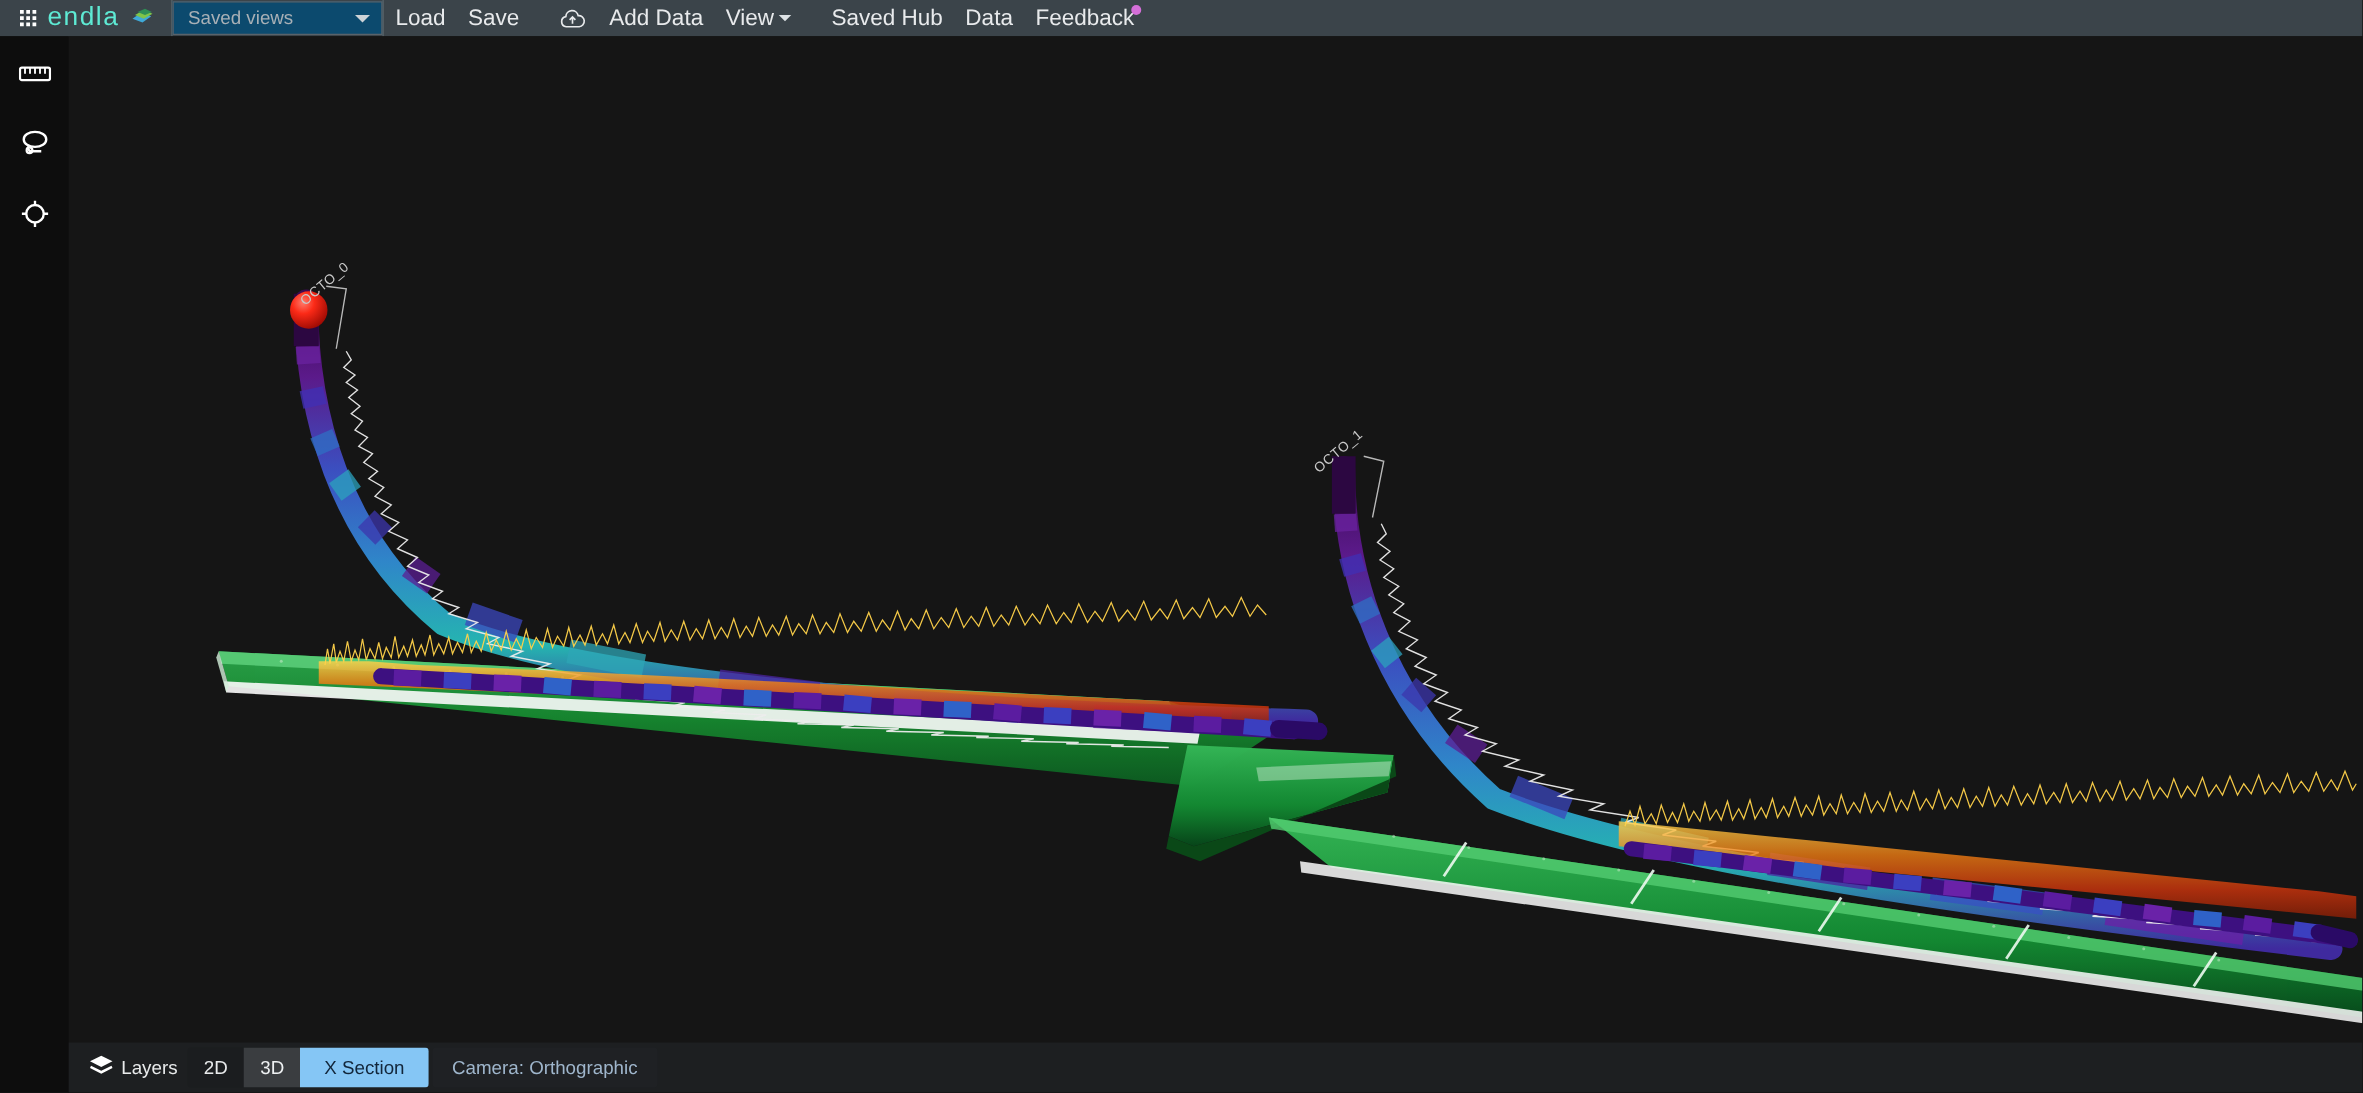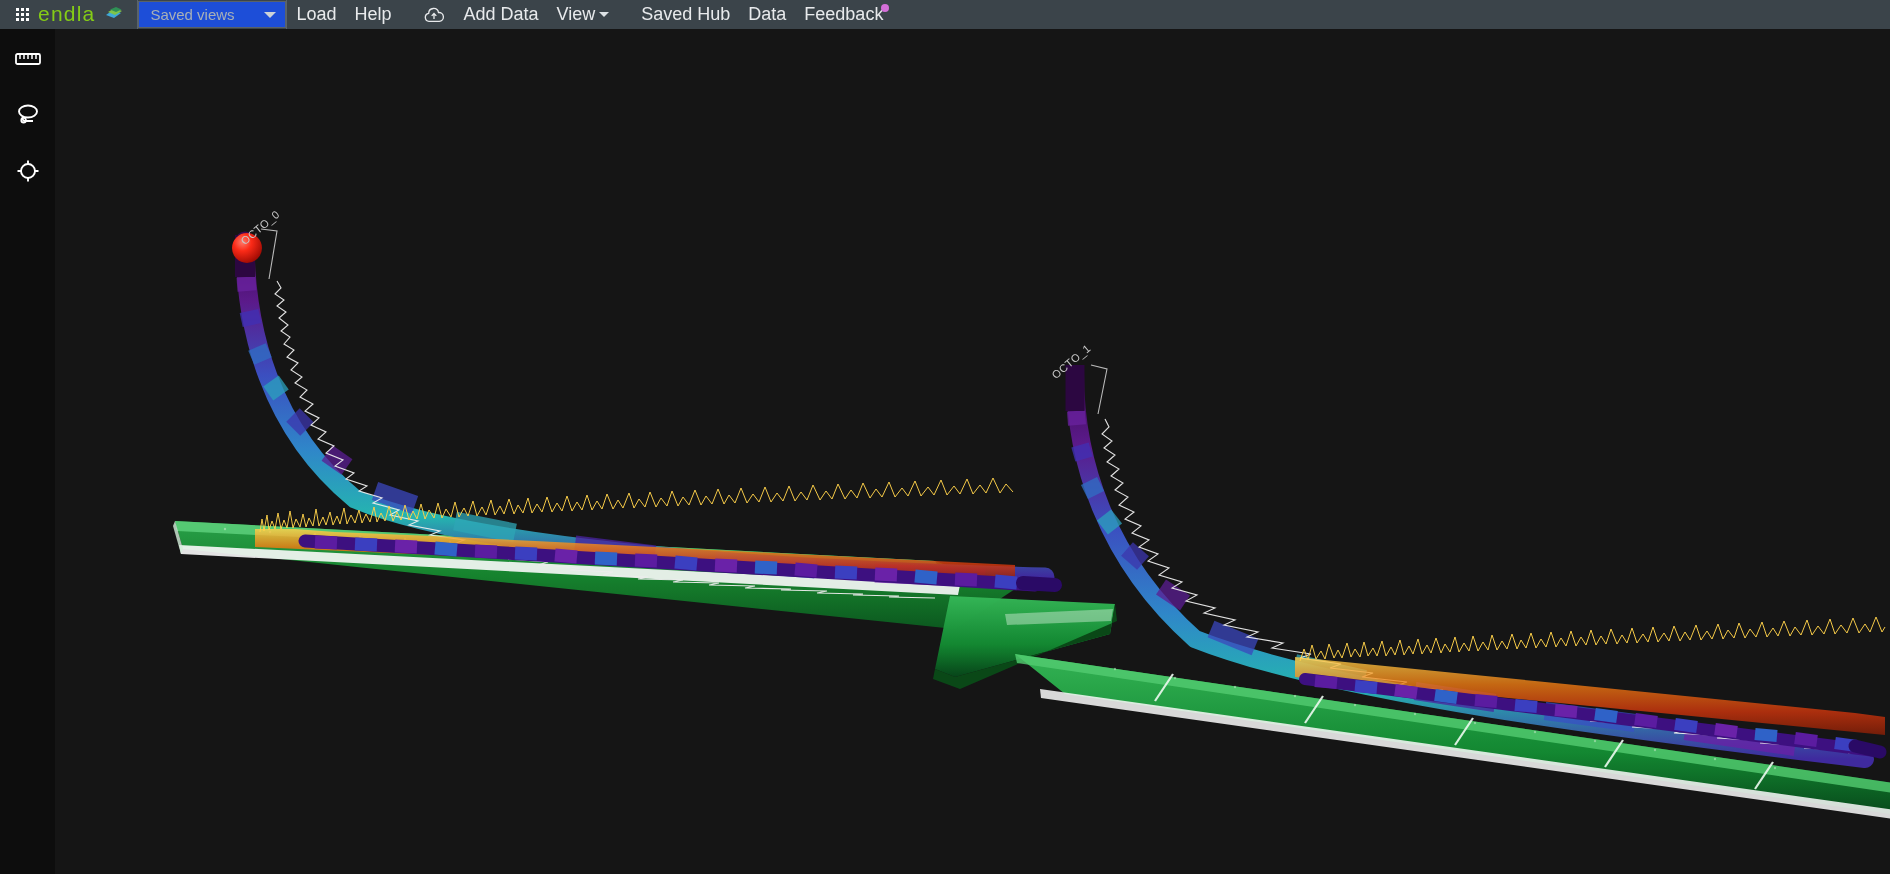--- a/index.html
+++ b/index.html
@@ -19,31 +19,31 @@
     display: flex; align-items: center;
     color: #e8eaec; font-size: 15px; white-space: nowrap;
   }
   .tb-logo {
     display: flex; align-items: center; gap: 9px;
     padding: 0 14px 0 16px; height: 29px;
   }
   .grid-icon { display: grid; grid-template-columns: repeat(3,3px); grid-gap: 2px; }
   .grid-icon i { width:3px; height:3px; background:#ffffff; display:block; }
   .brand-text {
-    font-size: 21px; letter-spacing: 1.2px; color: #84cc16;
+    font-size: 21px; letter-spacing: 1.2px; color: #5eead4;
     font-weight: 400; line-height: 1; position: relative; top:-1px;
   }
   .leaf-icon { width:19px; height:19px; position: relative; display:block; }
 
   .tb-sep { width:1px; height:29px; background:#5a646b; }
 
   .saved-views {
     display:flex; align-items:center; justify-content:space-between;
-    width: 148px; height: 27px; margin: 0 0 0 0;
-    border: 1px solid #596269; background: #1d4ed8;
+    width: 168px; height: 27px; margin: 0 0 0 0;
+    border: 1px solid #596269; background: #0c4a6e;
     padding: 0 9px 0 11px; color:#a8b0b6; font-size:15px;
   }
   .caret { width:0;height:0;border-left:6px solid transparent;border-right:6px solid transparent;border-top:6px solid #cdd3d7; }
 
   .tb-item { padding: 0 9px; height:29px; display:flex; align-items:center; color:#e8eaec; font-size:18px; }
   .tb-item.gapleft { margin-left: 14px; }
   .tb-item.withicon { gap:18px; }
   .tb-item .mini-caret { width:0;height:0;border-left:5px solid transparent;border-right:5px solid transparent;border-top:5px solid #dde2e5; margin-left:4px;}
   .cloud-icon { width:22px; height:16px; display:block; }
   .badge-dot {
@@ -134,21 +134,21 @@
     <div class="tb-sep"></div>
 
     <div class="saved-views">
       <span>Saved views</span>
       <span class="caret"></span>
     </div>
 
     <div class="tb-sep"></div>
 
     <div class="tb-item">Load</div>
-    <div class="tb-item">Help</div>
+    <div class="tb-item">Save</div>
 
     <div class="tb-item withicon gapleft">
       <span>
         <svg class="cloud-icon" viewBox="0 0 24 18">
           <path d="M6.4 16.2 A4.6 4.6 0 0 1 6 7.1 A5.6 5.6 0 0 1 17.1 6.2 A4.2 4.2 0 0 1 18 16.2 Z" fill="none" stroke="#e8eaec" stroke-width="1.5"></path>
           <path d="M12 13.6 L12 7.6 M9.4 10 L12 7.3 L14.6 10" fill="none" stroke="#e8eaec" stroke-width="1.5"></path>
         </svg>
       </span>
       <span>Add Data</span>
     </div>
@@ -467,14 +467,34 @@
           <path d="M1800 717 L1825 723" fill="none" stroke="#2a0a66" stroke-width="13" stroke-linecap="round"></path>
         </g>
       </svg>
 
       <div class="well-label" style="left:191px; top:206px; transform: rotate(-40deg);">OCTO_0</div>
 
       <div class="well-label" style="left:1002px; top:340px; transform: rotate(-40deg);">OCTO_1</div>
     </div>
   </div>
 
+  <div class="statusbar">
+
+    <div class="layers-btn">
+      <span>
+        <svg width="20" height="18" viewBox="0 0 20 18">
+          <path d="M10 1.5 L19 6 L10 10.5 L1 6 Z" fill="#ffffff"></path>
+          <path d="M1.8 9.6 L10 13.6 L18.2 9.6 L19 11.4 L10 15.9 L1 11.4 Z" fill="#ffffff"></path>
+        </svg>
+      </span>
+      <span>Layers</span>
+    </div>
+
+    <div class="seg">
+      <div class="seg-item dim">2D</div>
+      <div class="seg-item mid">3D</div>
+      <div class="seg-item active">X Section</div>
+    </div>
+
+    <div class="camera-btn">Camera: Orthographic</div>
+  </div>
 
 </div>
 
 </body></html>

